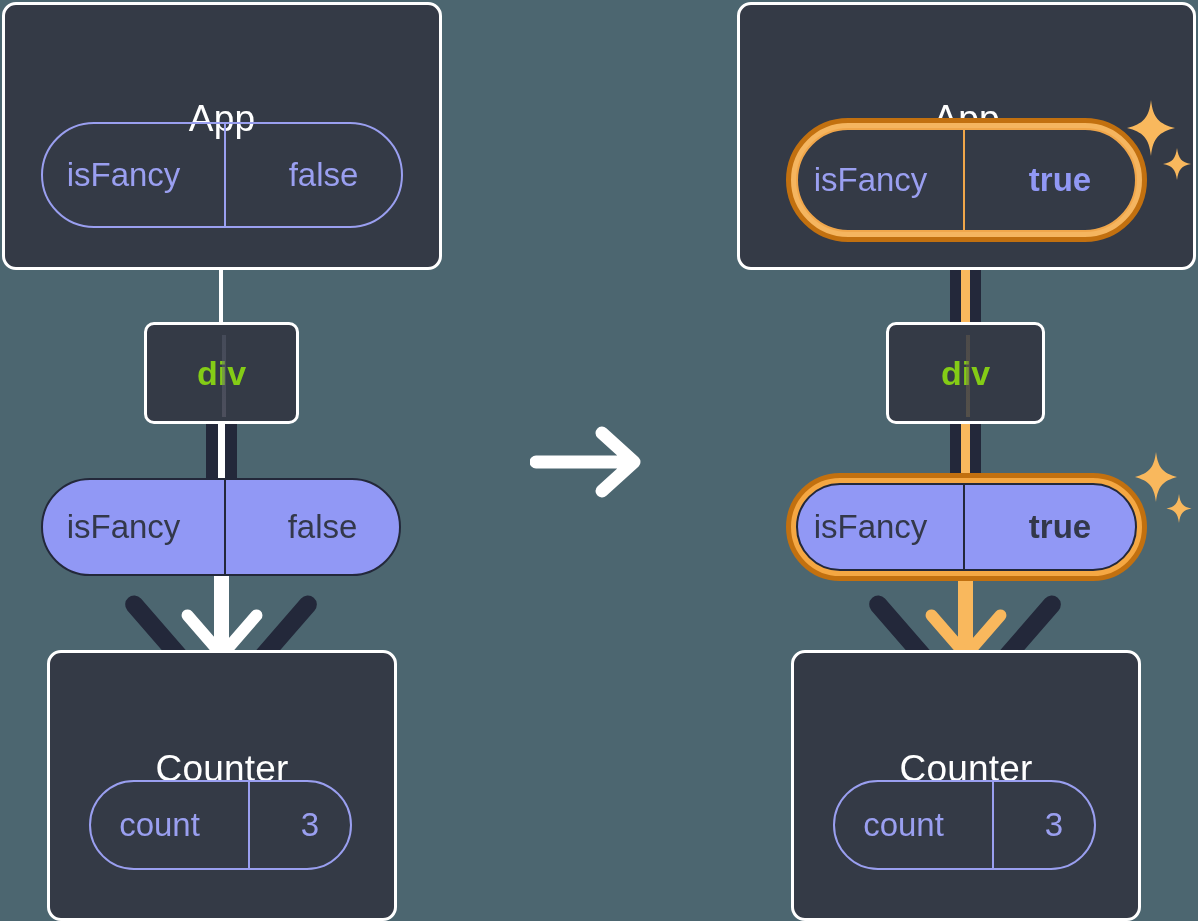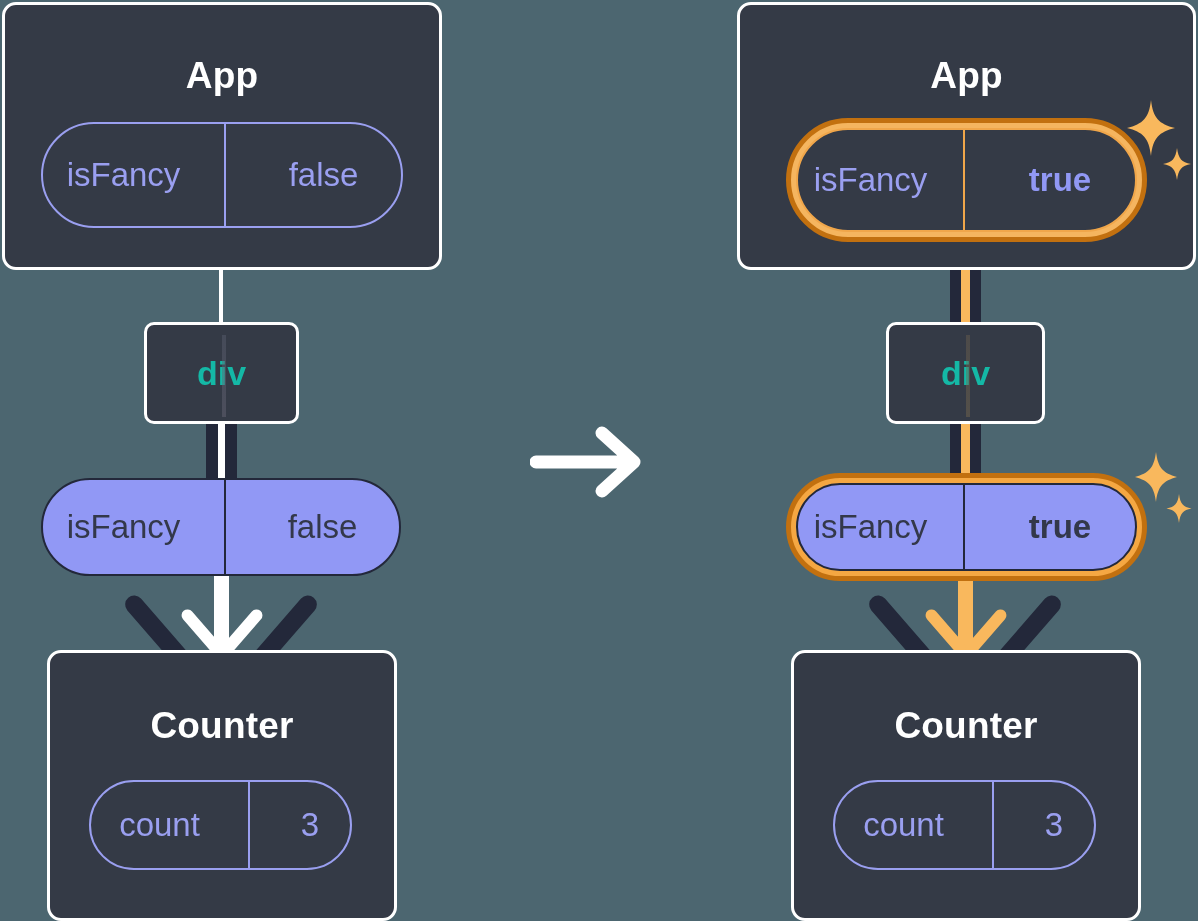--- a/index.html
+++ b/index.html
@@ -21,30 +21,31 @@
     box-sizing:border-box;
     z-index:5;
   }
   .box-title{
     position:absolute;
     left:0;right:0;
     text-align:center;
     color:#ffffff;
     font-size:37px;
     letter-spacing:.2px;
-    font-weight:700;
+    font-weight:400;
+    margin-top:43px;
   }
   .div-box{
     position:absolute;
     background:#343a46;
     border:3px solid #ffffff;
     border-radius:10px;
     box-sizing:border-box;
     display:flex;align-items:center;justify-content:center;
-    color:#14b8a6;font-size:34px;font-weight:700;
+    color:#84cc16;font-size:34px;font-weight:700;
     z-index:6;
   }
 
   
   .pill{
     position:absolute;
     display:flex;
     align-items:stretch;
     box-sizing:border-box;
     z-index:8;

